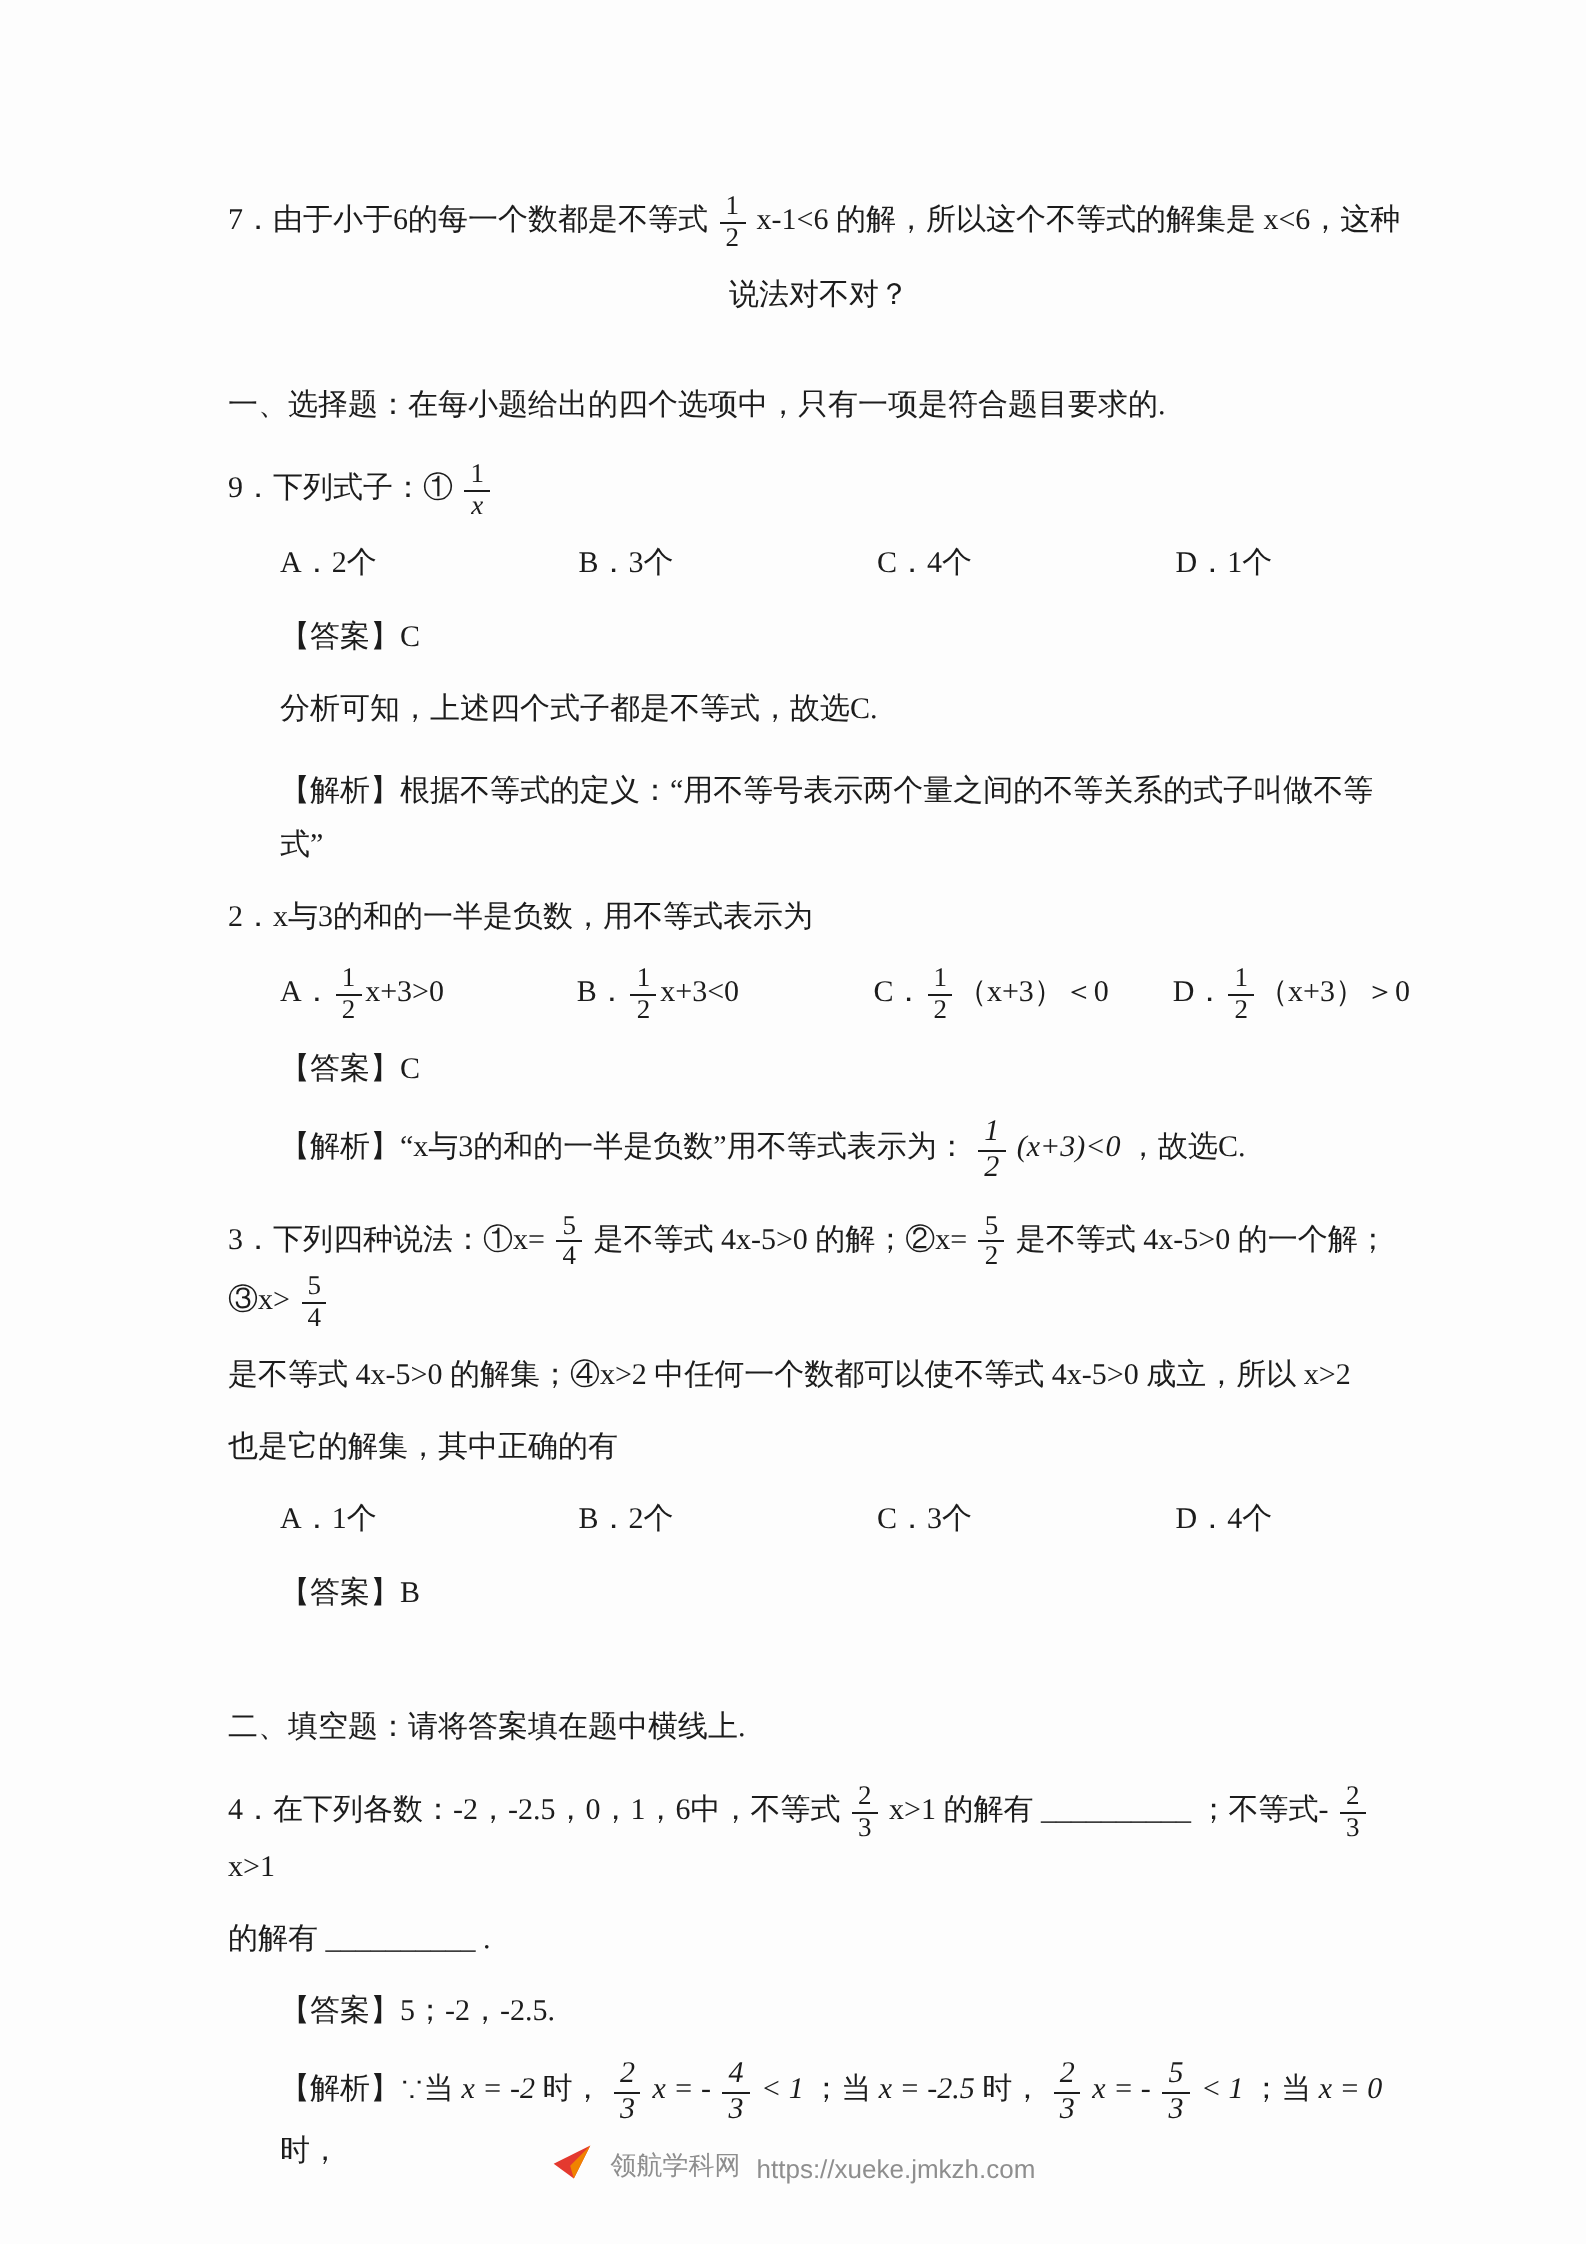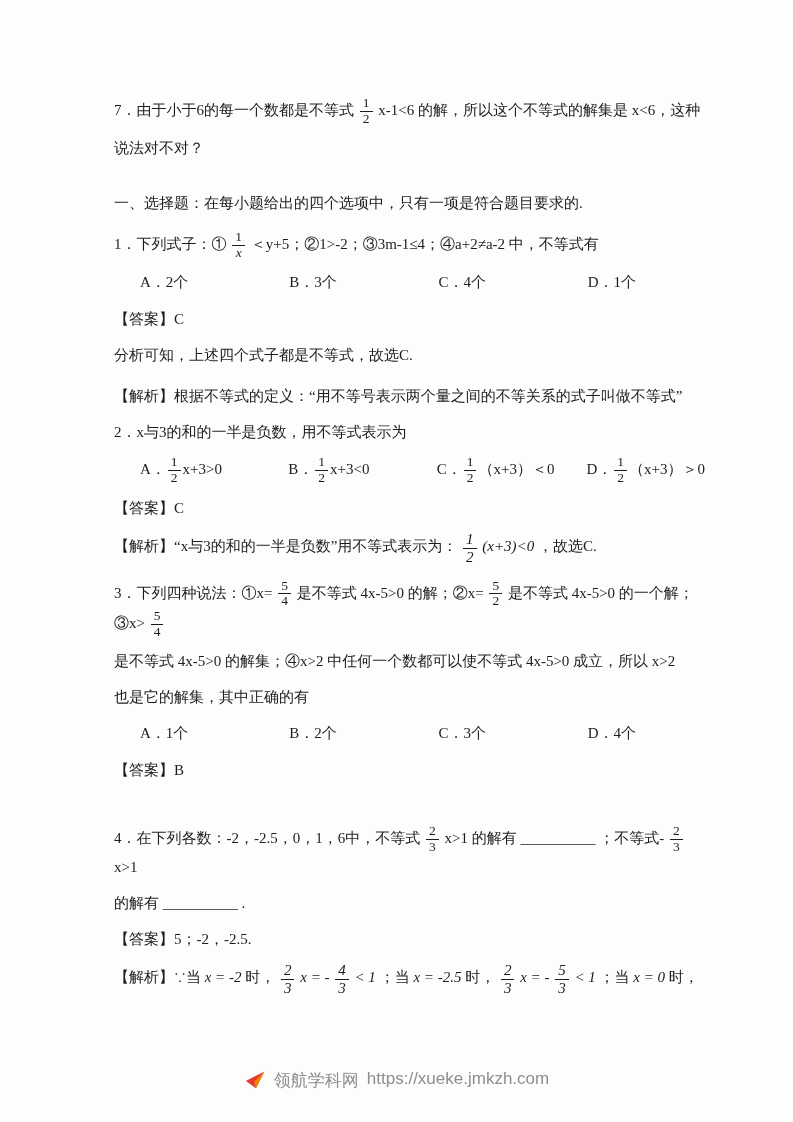--- a/index.html
+++ b/index.html
@@ -8,62 +8,61 @@
     width: 793px; height: 1122px;
     background: #fdfdfd;
     font-family: "Liberation Serif", "DejaVu Serif", serif;
     font-size: 15px;
     color: #1c1c1c;
     position: relative;
     overflow: hidden;
   }
   .content { padding: 96px 88px 0 114px; }
   .para { margin: 0 0 9px 0; line-height: 27px; }
-  .indent { }
-  .gap-lg { margin-bottom: 28px; }
+  .indent { margin-left: 26px; }
+  .gap-lg { margin-bottom: 28px; text-align: center; }
   .gap-md { margin-bottom: 14px; }
   .gap-xl { margin-bottom: 40px; }
   .section-title { margin-bottom: 13px; }
   .options { display: flex; margin: 2px 0 10px 0; padding-left: 26px; line-height: 27px; gap: 32px; }
   .opt { width: 25%; white-space: nowrap; }
   .frac {
     display: inline-block; text-align: center; vertical-align: middle;
     line-height: 1.08; font-size: 13.5px; margin: 0 2px;
   }
   .frac.lg { font-size: 15px; }
   .fnum { display: block; padding: 0 3px; border-bottom: 1px solid #1c1c1c; }
   .fden { display: block; padding: 0 3px; }
   .math { font-style: italic; }
   .blank { letter-spacing: 0px; }
   .footer {
     position: absolute; left: 0; right: 0; bottom: 30px;
-    display: flex; justify-content: center; align-items: flex-start; gap: 8px;
-    font-size: 17px; color: #8e8e8e;
+    display: flex; justify-content: center; align-items: flex-end; gap: 8px;
+    font-size: 13px; color: #8e8e8e;
     font-family: "Liberation Sans", "DejaVu Sans", sans-serif;
   }
   .logo { width: 22px; height: 22px; display: inline-block; }
 </style>
 </head>
 <body>
 
 <div class="content">
 
   <p class="para">
     <span>7．由于小于6的每一个数都是不等式</span>
     <span class="frac"><span class="fnum">1</span><span class="fden">2</span></span>
     <span>x-1&lt;6 的解，所以这个不等式的解集是 x&lt;6，这种</span>
   </p>
   <p class="para gap-lg">说法对不对？</p>
 
   <p class="para section-title">一、选择题：在每小题给出的四个选项中，只有一项是符合题目要求的.</p>
 
   <p class="para">
-    <span>1．下列式子：①</span>
+    <span>9．下列式子：①</span>
     <span class="frac"><span class="fnum">1</span><span class="fden math">x</span></span>
-    <span>＜y+5；②1&gt;-2；③3m-1≤4；④a+2≠a-2 中，不等式有</span>
   </p>
   <div class="options">
     <span class="opt">A．2个</span>
     <span class="opt">B．3个</span>
     <span class="opt">C．4个</span>
     <span class="opt">D．1个</span>
   </div>
   <p class="para indent">【答案】C</p>
   <p class="para indent gap-md">分析可知，上述四个式子都是不等式，故选C.</p>
   <p class="para indent">【解析】根据不等式的定义：“用不等号表示两个量之间的不等关系的式子叫做不等式”</p>
@@ -102,20 +101,21 @@
   <p class="para">是不等式 4x-5&gt;0 的解集；④x&gt;2 中任何一个数都可以使不等式 4x-5&gt;0 成立，所以 x&gt;2</p>
   <p class="para">也是它的解集，其中正确的有</p>
   <div class="options">
     <span class="opt">A．1个</span>
     <span class="opt">B．2个</span>
     <span class="opt">C．3个</span>
     <span class="opt">D．4个</span>
   </div>
   <p class="para indent gap-xl">【答案】B</p>
 
+  <p class="para section-title">二、填空题：请将答案填在题中横线上.</p>
 
   <p class="para">
     <span>4．在下列各数：-2，-2.5，0，1，6中，不等式</span>
     <span class="frac"><span class="fnum">2</span><span class="fden">3</span></span>
     <span>x&gt;1 的解有</span>
     <span class="blank">__________</span>
     <span>；不等式-</span>
     <span class="frac"><span class="fnum">2</span><span class="fden">3</span></span>
     <span>x&gt;1</span>
   </p>

